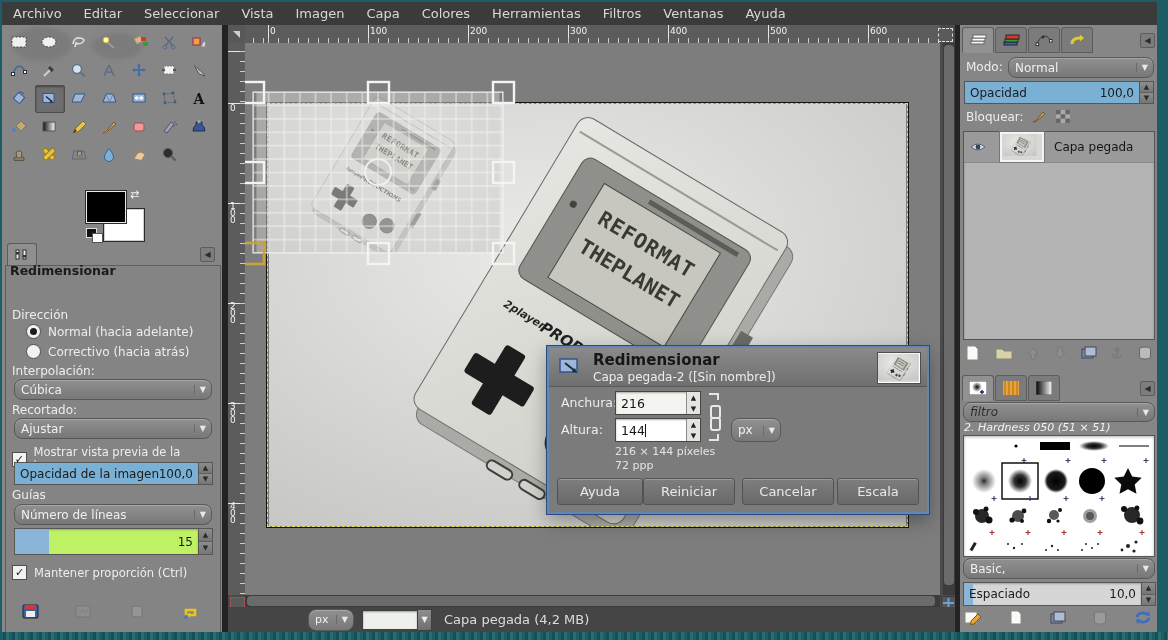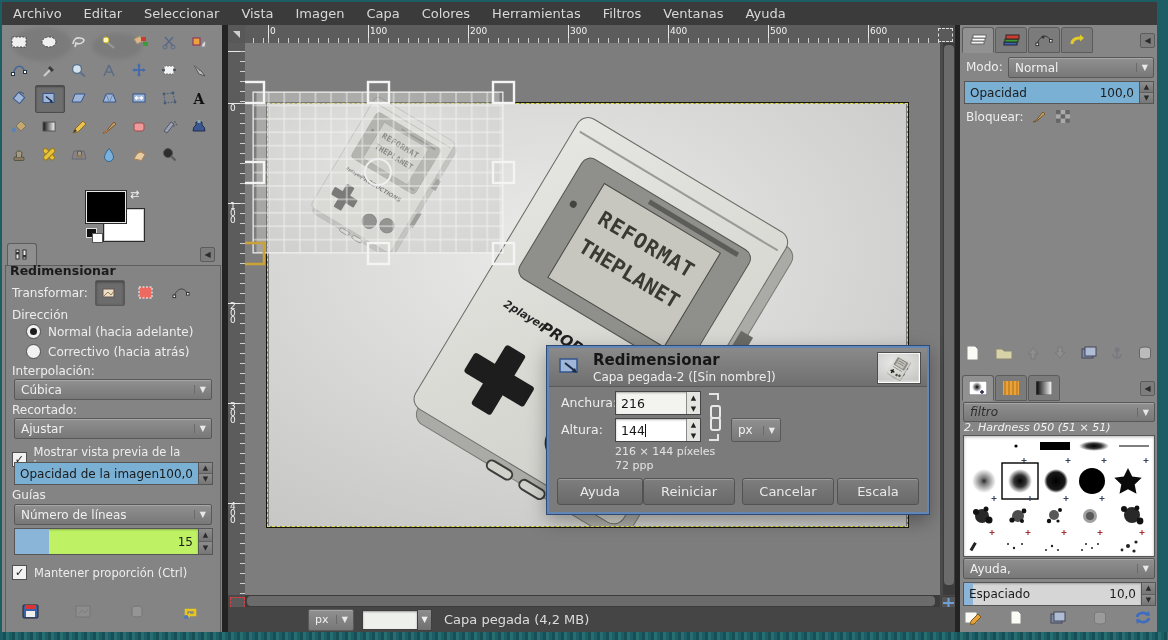--- a/index.html
+++ b/index.html
@@ -20,21 +20,21 @@
   .sep.s1{left:222px;width:6px;}
   .sep.s2{left:955px;width:5px;}
   .bottomstrip{position:absolute;left:0;top:632px;width:1168px;height:8px;
     background:repeating-linear-gradient(90deg,#1d5e66 0 3px,#174f56 3px 6px,#266e70 6px 9px);}
   .edge-r{position:absolute;left:1157px;top:0;width:11px;height:640px;background:#1d5e66;}
   .edge-t{position:absolute;left:0;top:0;width:1168px;height:2px;background:#1d5e66;}
   .edge-l{position:absolute;left:0;top:0;width:2px;height:640px;background:#1d5e66;}
   
   .lbl{color:#ededed;font-size:12px;}
   .sel{background:linear-gradient(#909090,#787878);border:1px solid #585858;
-       box-shadow:inset 0 1px 0 #a6a6a6;border-radius:2px;display:flex;align-items:center;}
+       box-shadow:inset 0 1px 0 #a6a6a6;border-radius:8px;display:flex;align-items:center;}
   .sel .sel-t{flex:1;color:#f0f0f0;font-size:12px;padding:0 6px;white-space:nowrap;overflow:hidden;}
   .sel .sel-a{color:#e8e8e8;font-size:8px;padding:0 5px;border-left:1px solid #6a6a6a;}
   .slider{border:1px solid #565656;background:#c9c9c9;position:relative;overflow:hidden;
           box-shadow:inset 0 1px 2px rgba(0,0,0,.25);}
   .slider .fill{position:absolute;left:0;top:0;bottom:0;background:#7ab0d4;}
   .slider .s-l{position:absolute;left:5px;top:50%;transform:translateY(-50%);font-size:12px;color:#1b1b1b;white-space:nowrap;}
   .slider .s-v{position:absolute;right:5px;top:50%;transform:translateY(-50%);font-size:12px;color:#1b1b1b;}
   .spin{display:flex;flex-direction:column;width:13px;border:1px solid #565656;border-left:none;}
   .spin i{flex:1;background:linear-gradient(#8d8d8d,#767676);color:#2a2a2a;font-size:7px;
           font-style:normal;display:flex;align-items:center;justify-content:center;}
@@ -446,41 +446,20 @@
           <rect x="2" y="2" width="3" height="9" fill="#eee" stroke="#333"></rect>
           <rect x="2" y="4" width="3" height="2.5" fill="#333"></rect>
           <rect x="9" y="2" width="3" height="9" fill="#eee" stroke="#333"></rect>
           <rect x="9" y="7" width="3" height="2.5" fill="#333"></rect>
         </svg>
     </div>
     <div class="collapse" style="left:198px;top:222px">◀</div>
 
     <div class="optpanel">
       <div class="opthdr">Redimensionar</div>
-      <div class="row" style="left:6px;top:14px">
-        <span class="lbl">Transformar:</span>
-        <span class="tbtn on">
-            <svg width="18" height="14">
-              <rect x="2" y="3" width="11" height="8" fill="#e8e0c8" stroke="#655"></rect>
-              <path d="M3 10 l4-4 3 3 3-4" stroke="#a74" fill="none"></path>
-            </svg>
-          </span>
-        <span class="tbtn" style="background:none;border:none">
-            <svg width="16" height="14">
-              <rect x="1" y="1" width="13" height="11" fill="#ee6a60" stroke="#fff" stroke-dasharray="2 1.5"></rect>
-            </svg>
-          </span>
-        <span class="tbtn" style="background:none;border:none">
-            <svg width="18" height="14">
-              <path d="M2 10 C6 1 12 1 16 8" fill="none" stroke="#444"></path>
-              <rect x="1" y="9" width="2.6" height="2.6" fill="#fff" stroke="#333"></rect>
-              <rect x="14.5" y="6.5" width="2.6" height="2.6" fill="#fff" stroke="#333"></rect>
-            </svg>
-          </span>
-      </div>
       <span class="lbl abs" style="left:6px;top:42px">Dirección</span>
       <div class="row" style="left:20px;top:58px">
         <span class="rad on"></span>
         <span class="lbl">Normal (hacia adelante)</span>
       </div>
       <div class="row" style="left:20px;top:78px">
         <span class="rad"></span>
         <span class="lbl">Correctivo (hacia atrás)</span>
       </div>
       <span class="lbl abs" style="left:6px;top:98px">Interpolación:</span>
@@ -695,20 +674,34 @@
       <span class="icn">
           <svg width="14" height="13">
             <rect width="14" height="13" fill="#aaa"></rect>
             <rect x="0" y="0" width="4.6" height="4.3" fill="#666"></rect>
             <rect x="9.3" y="0" width="4.6" height="4.3" fill="#666"></rect>
             <rect x="4.6" y="4.3" width="4.6" height="4.3" fill="#666"></rect>
             <rect x="0" y="8.6" width="4.6" height="4.3" fill="#666"></rect>
             <rect x="9.3" y="8.6" width="4.6" height="4.3" fill="#666"></rect>
           </svg>
         </span>
+    </div>
+    <div class="llist">
+      <div class="lrow">
+        <span class="icn" style="margin-left:6px">
+            <svg width="16" height="12">
+              <path d="M1 6 Q8 0 15 6 Q8 12 1 6z" fill="#cfdce8" stroke="#567"></path>
+              <circle cx="8" cy="6" r="2.4" fill="#345"></circle>
+            </svg>
+          </span>
+        <span class="lthumb"><svg width="36" height="22">
+              <use href="#gbsym" width="36" height="22"></use>
+            </svg></span>
+        <span class="nm">Capa pegada</span>
+      </div>
     </div>
     <div class="lbtnrow">
       <span class="icn">
           <svg width="18" height="18">
             <path d="M4 2 h8 l3 3 v11 h-11z" fill="#fbfbf6" stroke="#888"></path>
           </svg>
         </span>
       <span class="icn">
           <svg width="20" height="16">
             <path d="M2 4 h6 l2 2 h8 v8 h-16z" fill="#d8d2a8" stroke="#887"></path>
@@ -848,21 +841,21 @@
             <circle cx="118" cy="114" r="1"></circle>
           <circle cx="164" cy="110" r="2"></circle>
             <circle cx="172" cy="106" r="1.6"></circle>
             <circle cx="158" cy="114" r="1.4"></circle>
             <circle cx="170" cy="115" r="1.6"></circle>
         </g>
       </svg>
     </div>
 
     <div class="sel abs" style="left:3px;top:533px;width:190px;height:19px">
-      <span class="sel-t">Ayuda,</span>
+      <span class="sel-t">Basic,</span>
         <span class="sel-a">▼</span>
     </div>
     <div class="row" style="left:3px;top:557px">
       <div class="slider" style="width:177px;height:22px;background:#d6d6d6">
         <div class="fill" style="width:9px;background:#8ab4d8"></div>
         <span class="s-l">Espaciado</span>
         <span class="s-v">10,0</span>
       </div>
       <div class="spin" style="height:22px;margin-left:-7px">
           <i>▲</i>

